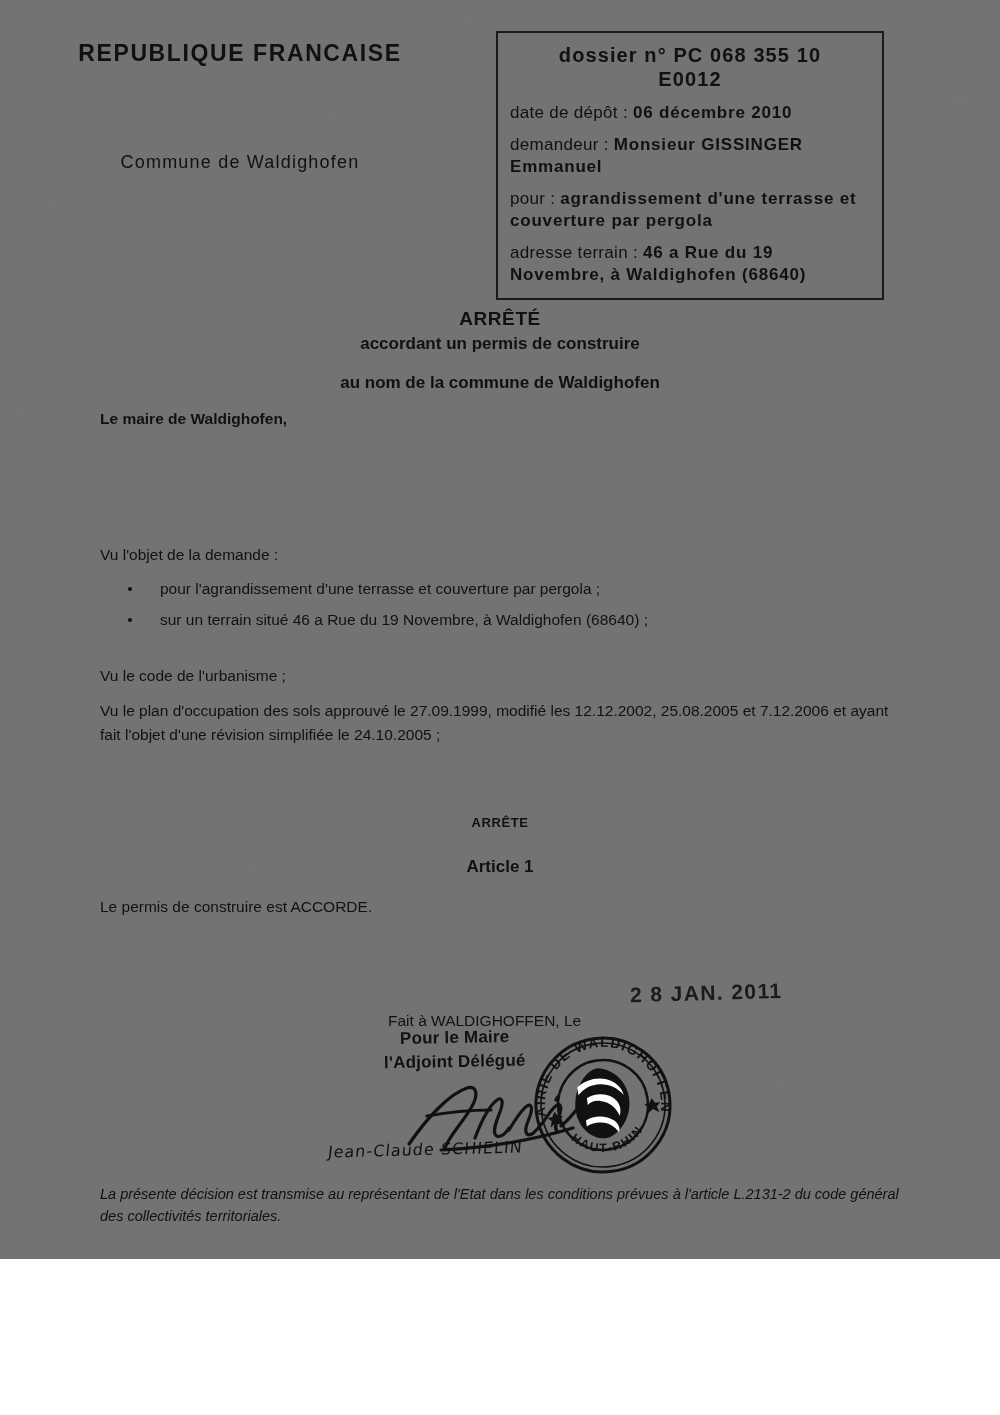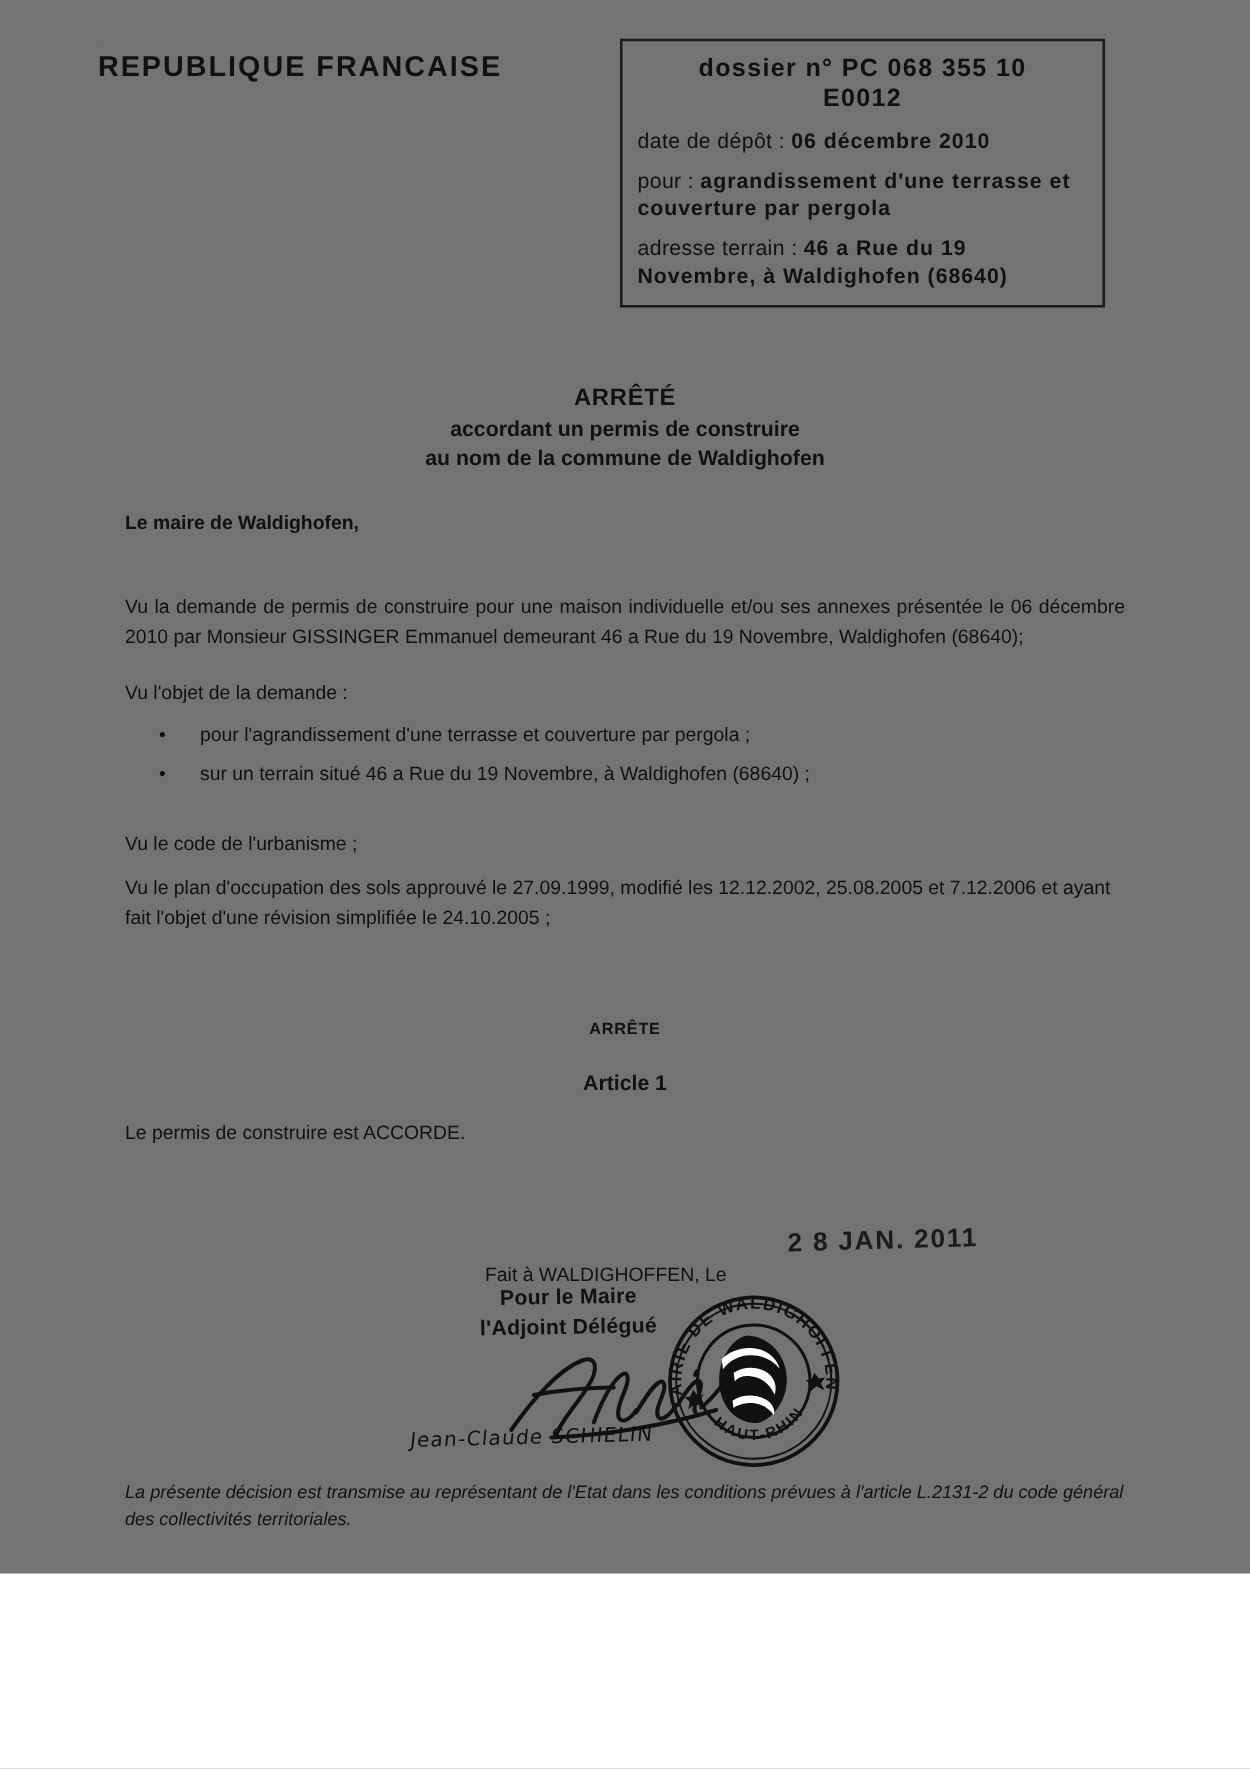--- a/index.html
+++ b/index.html
@@ -88,21 +88,21 @@
     width: 1000px;
     text-align: center;
   }
   #arrete-title-block .t1 {
     font-size: 19px; font-weight: bold; letter-spacing: 0.6px;
   }
   #arrete-title-block .t2 {
     font-size: 17px; font-weight: bold; margin-top: 4px;
   }
   #arrete-title-block .t3 {
-    font-size: 17px; font-weight: bold; margin-top: 3px;
+    font-size: 17px; font-weight: bold; margin-top: 19px;
   }
 
   
   #mayor-line {
     left: 100px; top: 410px;
     font-size: 15.5px;
     font-weight: bold;
   }
   .para {
     left: 100px;
@@ -200,48 +200,51 @@
     font-size: 14px;
   }
 </style>
 </head>
 <body>
 
 <div id="page">
 
   <div class="abs" id="republic-title">REPUBLIQUE FRANCAISE</div>
 
+  <div class="abs" id="commune-line">Commune  de  Waldighofen</div>
 
   <div class="abs" id="dossier-box">
     <div class="ref">dossier  n°  PC  068  355  10</div>
     <div class="ref">E0012</div>
 
     <div class="fld">
       <span class="lbl">date de dépôt : </span><span class="val">06 décembre 2010</span>
     </div>
 
+    <div class="fld">
+      <span class="lbl">demandeur : </span><span class="val">Monsieur GISSINGER Emmanuel</span>
+    </div>
 
     <div class="fld">
       <span class="lbl">pour : </span><span class="val">agrandissement d'une terrasse et couverture par pergola</span>
     </div>
 
     <div class="fld">
       <span class="lbl">adresse terrain : </span><span class="val">46 a Rue du 19 Novembre, à Waldighofen (68640)</span>
     </div>
   </div>
 
   <div class="abs" id="arrete-title-block">
     <div class="t1">ARRÊTÉ</div>
     <div class="t2">accordant un permis de construire</div>
     <div class="t3">au nom de la commune de Waldighofen</div>
   </div>
 
   <div class="abs" id="mayor-line">Le maire de Waldighofen,</div>
 
-  <div class="abs para" id="para-demande">Vu la demande de permis de construire pour une maison individuelle et/ou ses annexes présentée le 06 décembre 2010 par Monsieur GISSINGER Emmanuel demeurant 46 a Rue du 19 Novembre, Waldighofen (68640);</div>
 
   <div class="abs para" id="para-objet">Vu l'objet de la demande :</div>
 
   <div class="abs bullet-row" id="bullet-1">
     <span class="dot">•</span><span>pour l'agrandissement d'une terrasse et couverture par pergola ;</span>
   </div>
 
   <div class="abs bullet-row" id="bullet-2">
     <span class="dot">•</span><span>sur un terrain situé 46 a Rue du 19 Novembre, à Waldighofen (68640) ;</span>
   </div>

